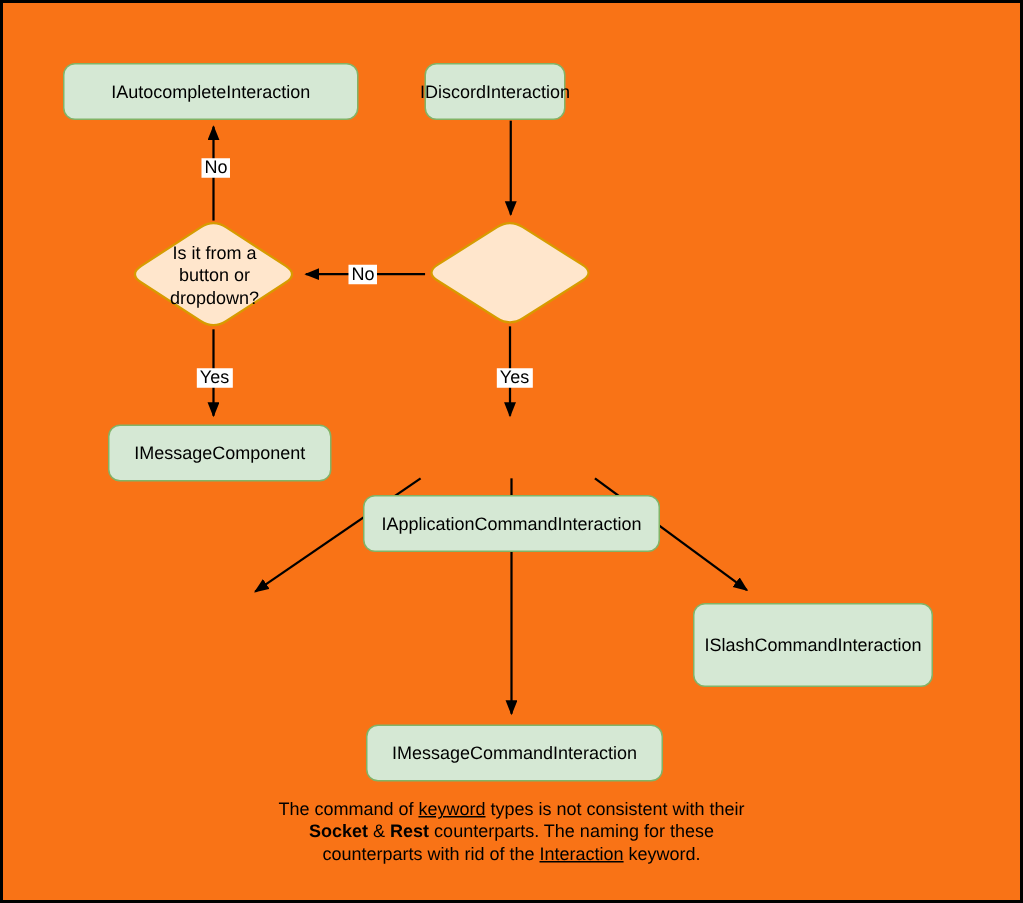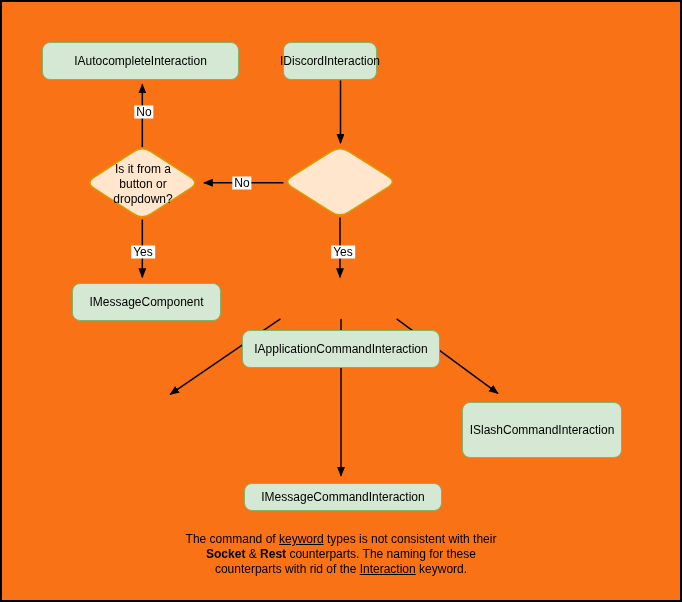--- a/index.html
+++ b/index.html
@@ -71,21 +71,21 @@
 
   <div class="node" style="left:240px; top:281px; width:198px; height:38px;margin-top:47px;">
     <span>IApplicationCommandInteraction</span>
   </div>
 
 
   <div class="node" style="left:460px; top:400px; width:160px; height:56px;">
     <span>ISlashCommandInteraction</span>
   </div>
 
-  <div class="node" style="left:242px; top:481px; width:198px; height:28px;">
+  <div class="node" style="left:242px; top:481px; width:198px; height:38px;">
     <span>IMessageCommandInteraction</span>
   </div>
 
   <div class="decision-label" style="left:141px; top:182px;">Is it from a<br>button or<br>dropdown?</div>
 
   <div class="edge-label" style="left:142px; top:110px;">No</div>
   <div class="edge-label" style="left:240px; top:181px;">No</div>
   <div class="edge-label" style="left:141px; top:250px;">Yes</div>
   <div class="edge-label" style="left:341px; top:250px;">Yes</div>
 

